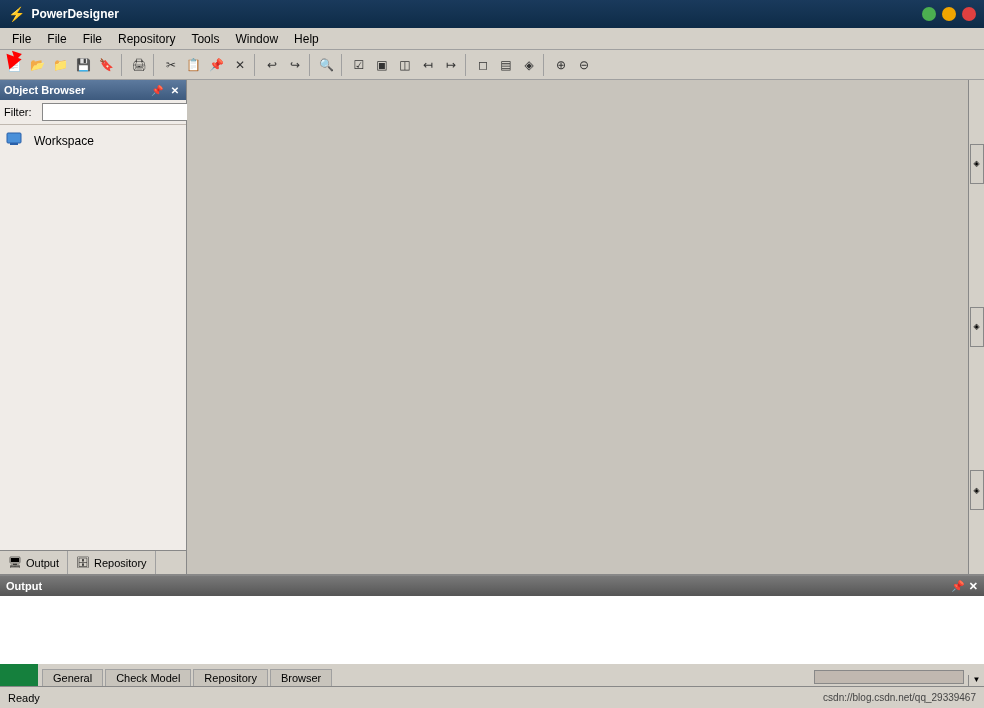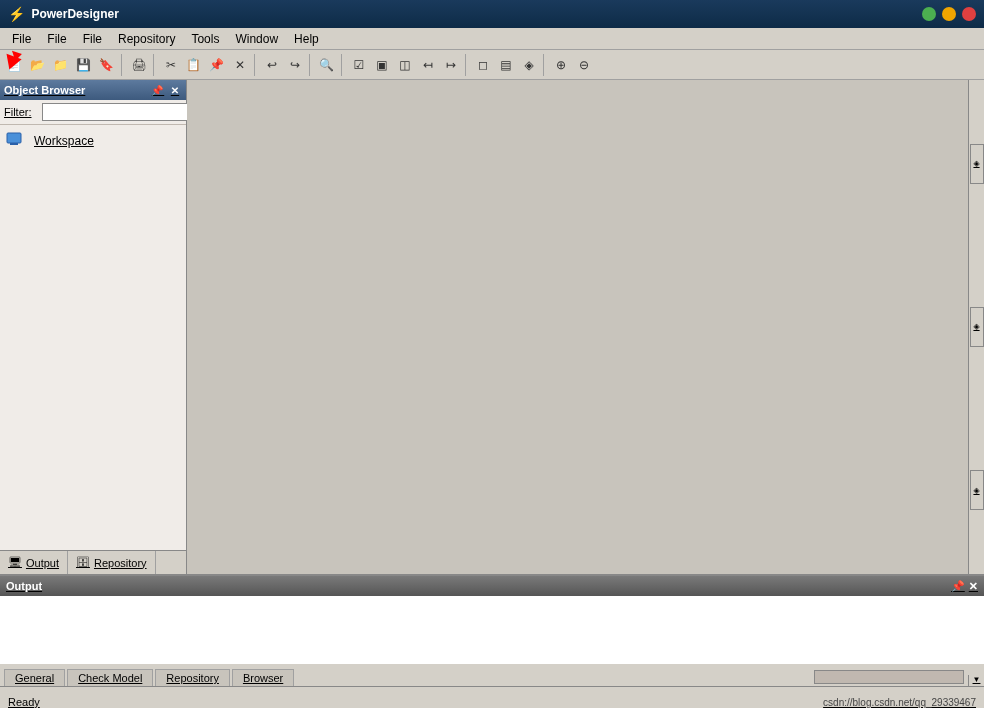--- a/index.html
+++ b/index.html
@@ -90,21 +90,20 @@
       border-left: 1px solid #a0a0a0;
       margin: 0 2px;
     }
 
     
     #main {
       flex: 1;
       display: flex;
       flex-direction: column;
       overflow: hidden;
-      text-decoration: underline;
     }
 
     #workspace-area {
       flex: 1;
       display: flex;
       overflow: hidden;
     }
 
     
     #object-browser {
@@ -251,35 +250,36 @@
       flex: 1;
       background: white;
       overflow: auto;
     }
     #output-tabs {
       height: 22px;
       display: flex;
       align-items: flex-end;
       background: #d4d0c8;
       padding-left: 4px;
+      margin-left: 38px;
     }
     .output-tab {
       padding: 2px 10px;
       font-size: 11px;
       cursor: pointer;
       background: #c8c4bc;
       border: 1px solid #a0a0a0;
       border-bottom: none;
       margin-right: 2px;
     }
     #status-bar {
       height: 22px;
       background: #d4d0c8;
       display: flex;
-      align-items: flex-end;
+      align-items: center;
       justify-content: space-between;
       padding: 0 8px;
       font-size: 11px;
       border-top: 1px solid #888;
     }
 
     .red-arrow-overlay {
       position: absolute;
       top: -4px;
       left: -4px;

